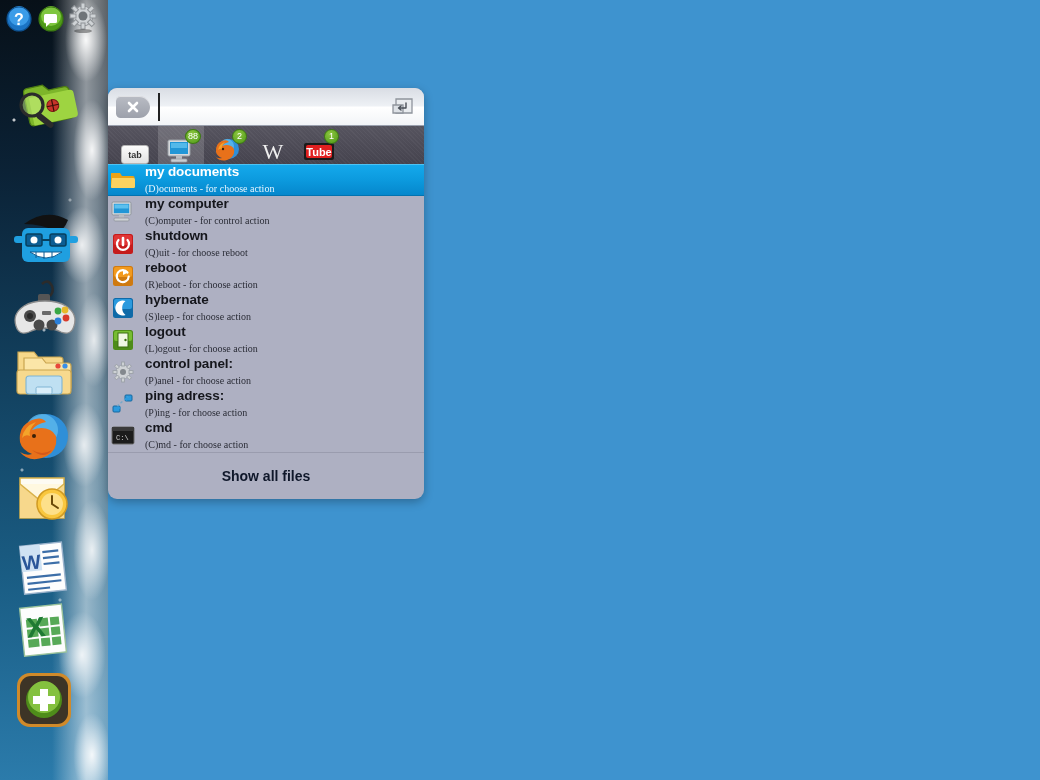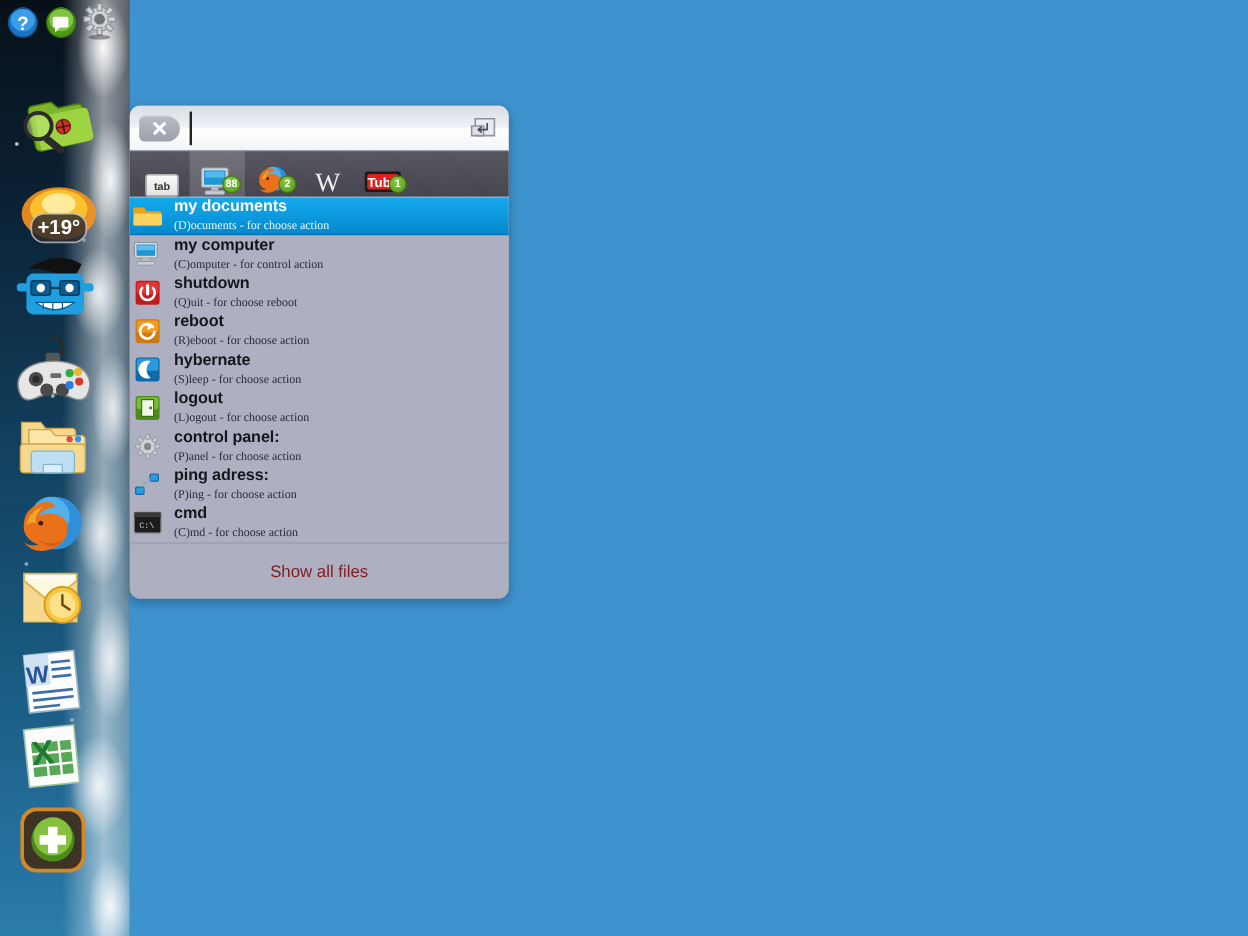--- a/index.html
+++ b/index.html
@@ -106,26 +106,26 @@
   }
   .tab {
     width: 46px; height: 38px;
     display: flex; align-items: flex-end; justify-content: center;
     position: relative;
     cursor: pointer;
     flex: 0 0 auto;
   }
   .tab.active { background: rgba(255,255,255,.16); }
   .tab-badge {
-    position: absolute; right: 3px; bottom: 3px;
+    position: absolute; right: 3px; bottom: 20px;
     min-width: 15px; height: 15px; padding: 0 2px;
     border-radius: 50%;
     background: radial-gradient(circle at 40% 30%, #8dc63f, #4e9a18);
     border: 1px solid #3d7a12;
-    color: #fff; font-size: 9px; font-weight: bold;
+    color: #fff; font-size: 9px; font-weight: normal;
     display: flex; align-items: center; justify-content: center;
     box-sizing: border-box;
     line-height: 1;
     margin-top: 48px;
   }
   .tab-key {
     width: 26px; height: 17px;
     background: linear-gradient(to bottom, #fbfbfb, #e2e2e2);
     border: 1px solid #b5b5b5; border-radius: 3px;
     font-size: 9px; font-weight: bold; color: #333;
@@ -160,21 +160,21 @@
   .row-sub { font-size: 10px; color: #2a2c36; margin-top: 4px; font-family: Liberation Serif, serif; }
   .row.selected .row-sub { color: #e6f6ff; }
 
   
   #footer {
     height: 46px;
     border-top: 1px solid #9a9cae;
     display: flex; align-items: center; justify-content: center;
     cursor: pointer;
   }
-  #footer-label { font-size: 14px; font-weight: normal; color: #7f1d1d; }
+  #footer-label { font-size: 14px; font-weight: bold; color: #0f172a; }
 </style>
 </head>
 <body>
 
 <div id="desktop">
 
   <div id="wallpaper-strip">
     <div id="cloud-band"></div>
   </div>
 
@@ -224,29 +224,20 @@
         <circle cx="42" cy="34" r="6" fill="none" stroke="#7d1d16" stroke-width="1"></circle>
         <path d="M36 34 h12 M42 28 v12" stroke="#3a1008" stroke-width="1.2"></path>
       </g>
       <g>
         <circle cx="22" cy="33" r="11" fill="rgba(190,230,120,.55)" stroke="#2b2b2b" stroke-width="3.2"></circle>
         <rect x="29" y="40" width="20" height="6" rx="3" transform="rotate(38 29 40)" fill="#2b2b2b"></rect>
       </g>
     </svg>
   </div>
 
-  <div class="desk-icon" style="left:12px;top:150px;width:74px;height:66px;">
-    <svg width="74" height="66" viewBox="0 0 74 66">
-      <ellipse cx="37" cy="28" rx="31" ry="22" fill="#f7941d" opacity=".9"></ellipse>
-      <ellipse cx="37" cy="24" rx="24" ry="16" fill="#fdc02f"></ellipse>
-      <ellipse cx="37" cy="20" rx="14" ry="9" fill="#ffeb9a"></ellipse>
-      <rect x="14" y="28" width="46" height="24" rx="11" fill="#2c2c2c" opacity=".82" stroke="#bfbfbf" stroke-width="1.5"></rect>
-      <text x="37" y="45" font-size="17" font-weight="bold" fill="#fff" text-anchor="middle" font-family="Liberation Sans, sans-serif">+19°</text>
-    </svg>
-  </div>
 
   <div class="desk-icon" style="left:10px;top:206px;width:72px;height:70px;">
     <svg width="72" height="70" viewBox="0 0 72 70">
       <path d="M14 18 q22 -16 44 -4 q-4 10 -10 12 q-16 -8 -34 -8 z" fill="#111"></path>
       <rect x="12" y="22" width="48" height="34" rx="6" fill="#1f9fe0"></rect>
       <rect x="4" y="30" width="10" height="7" rx="3" fill="#1f9fe0"></rect>
       <rect x="58" y="30" width="10" height="7" rx="3" fill="#1f9fe0"></rect>
       <rect x="16" y="28" width="16" height="12" rx="2" fill="#0c5d93" stroke="#07405f" stroke-width="1.5"></rect>
       <rect x="40" y="28" width="16" height="12" rx="2" fill="#0c5d93" stroke="#07405f" stroke-width="1.5"></rect>
       <rect x="32" y="33" width="8" height="2" fill="#07405f"></rect>

